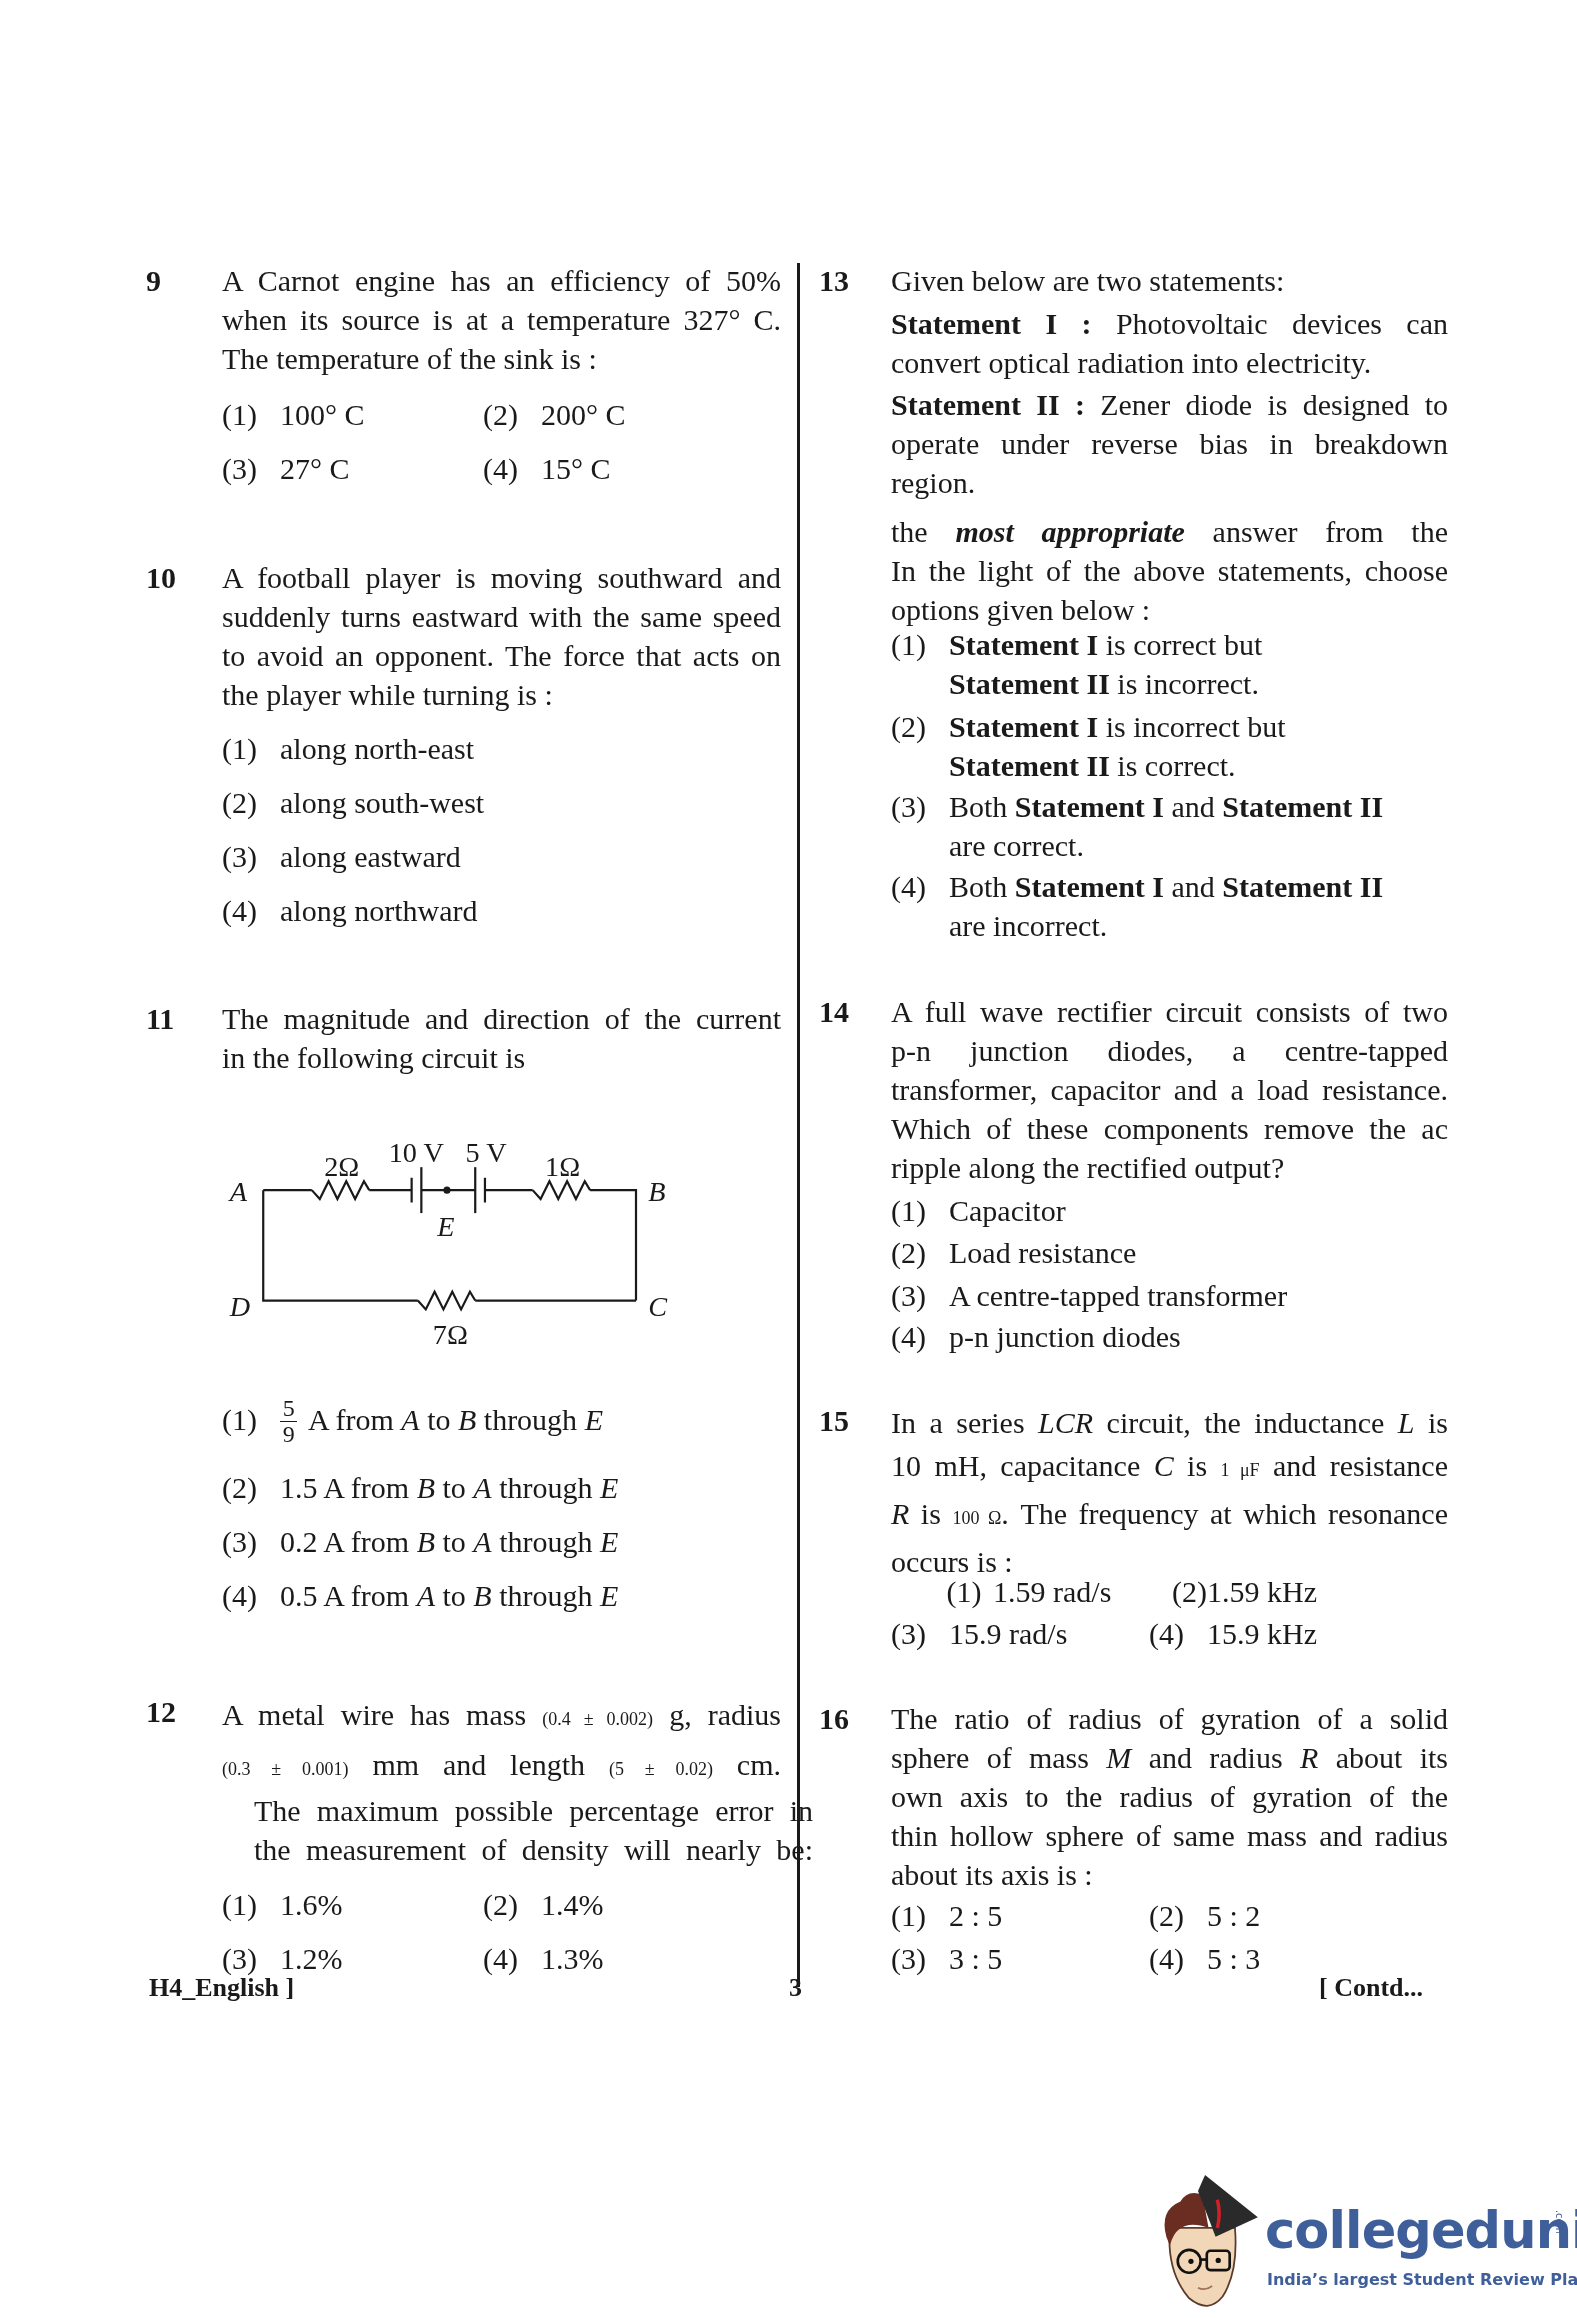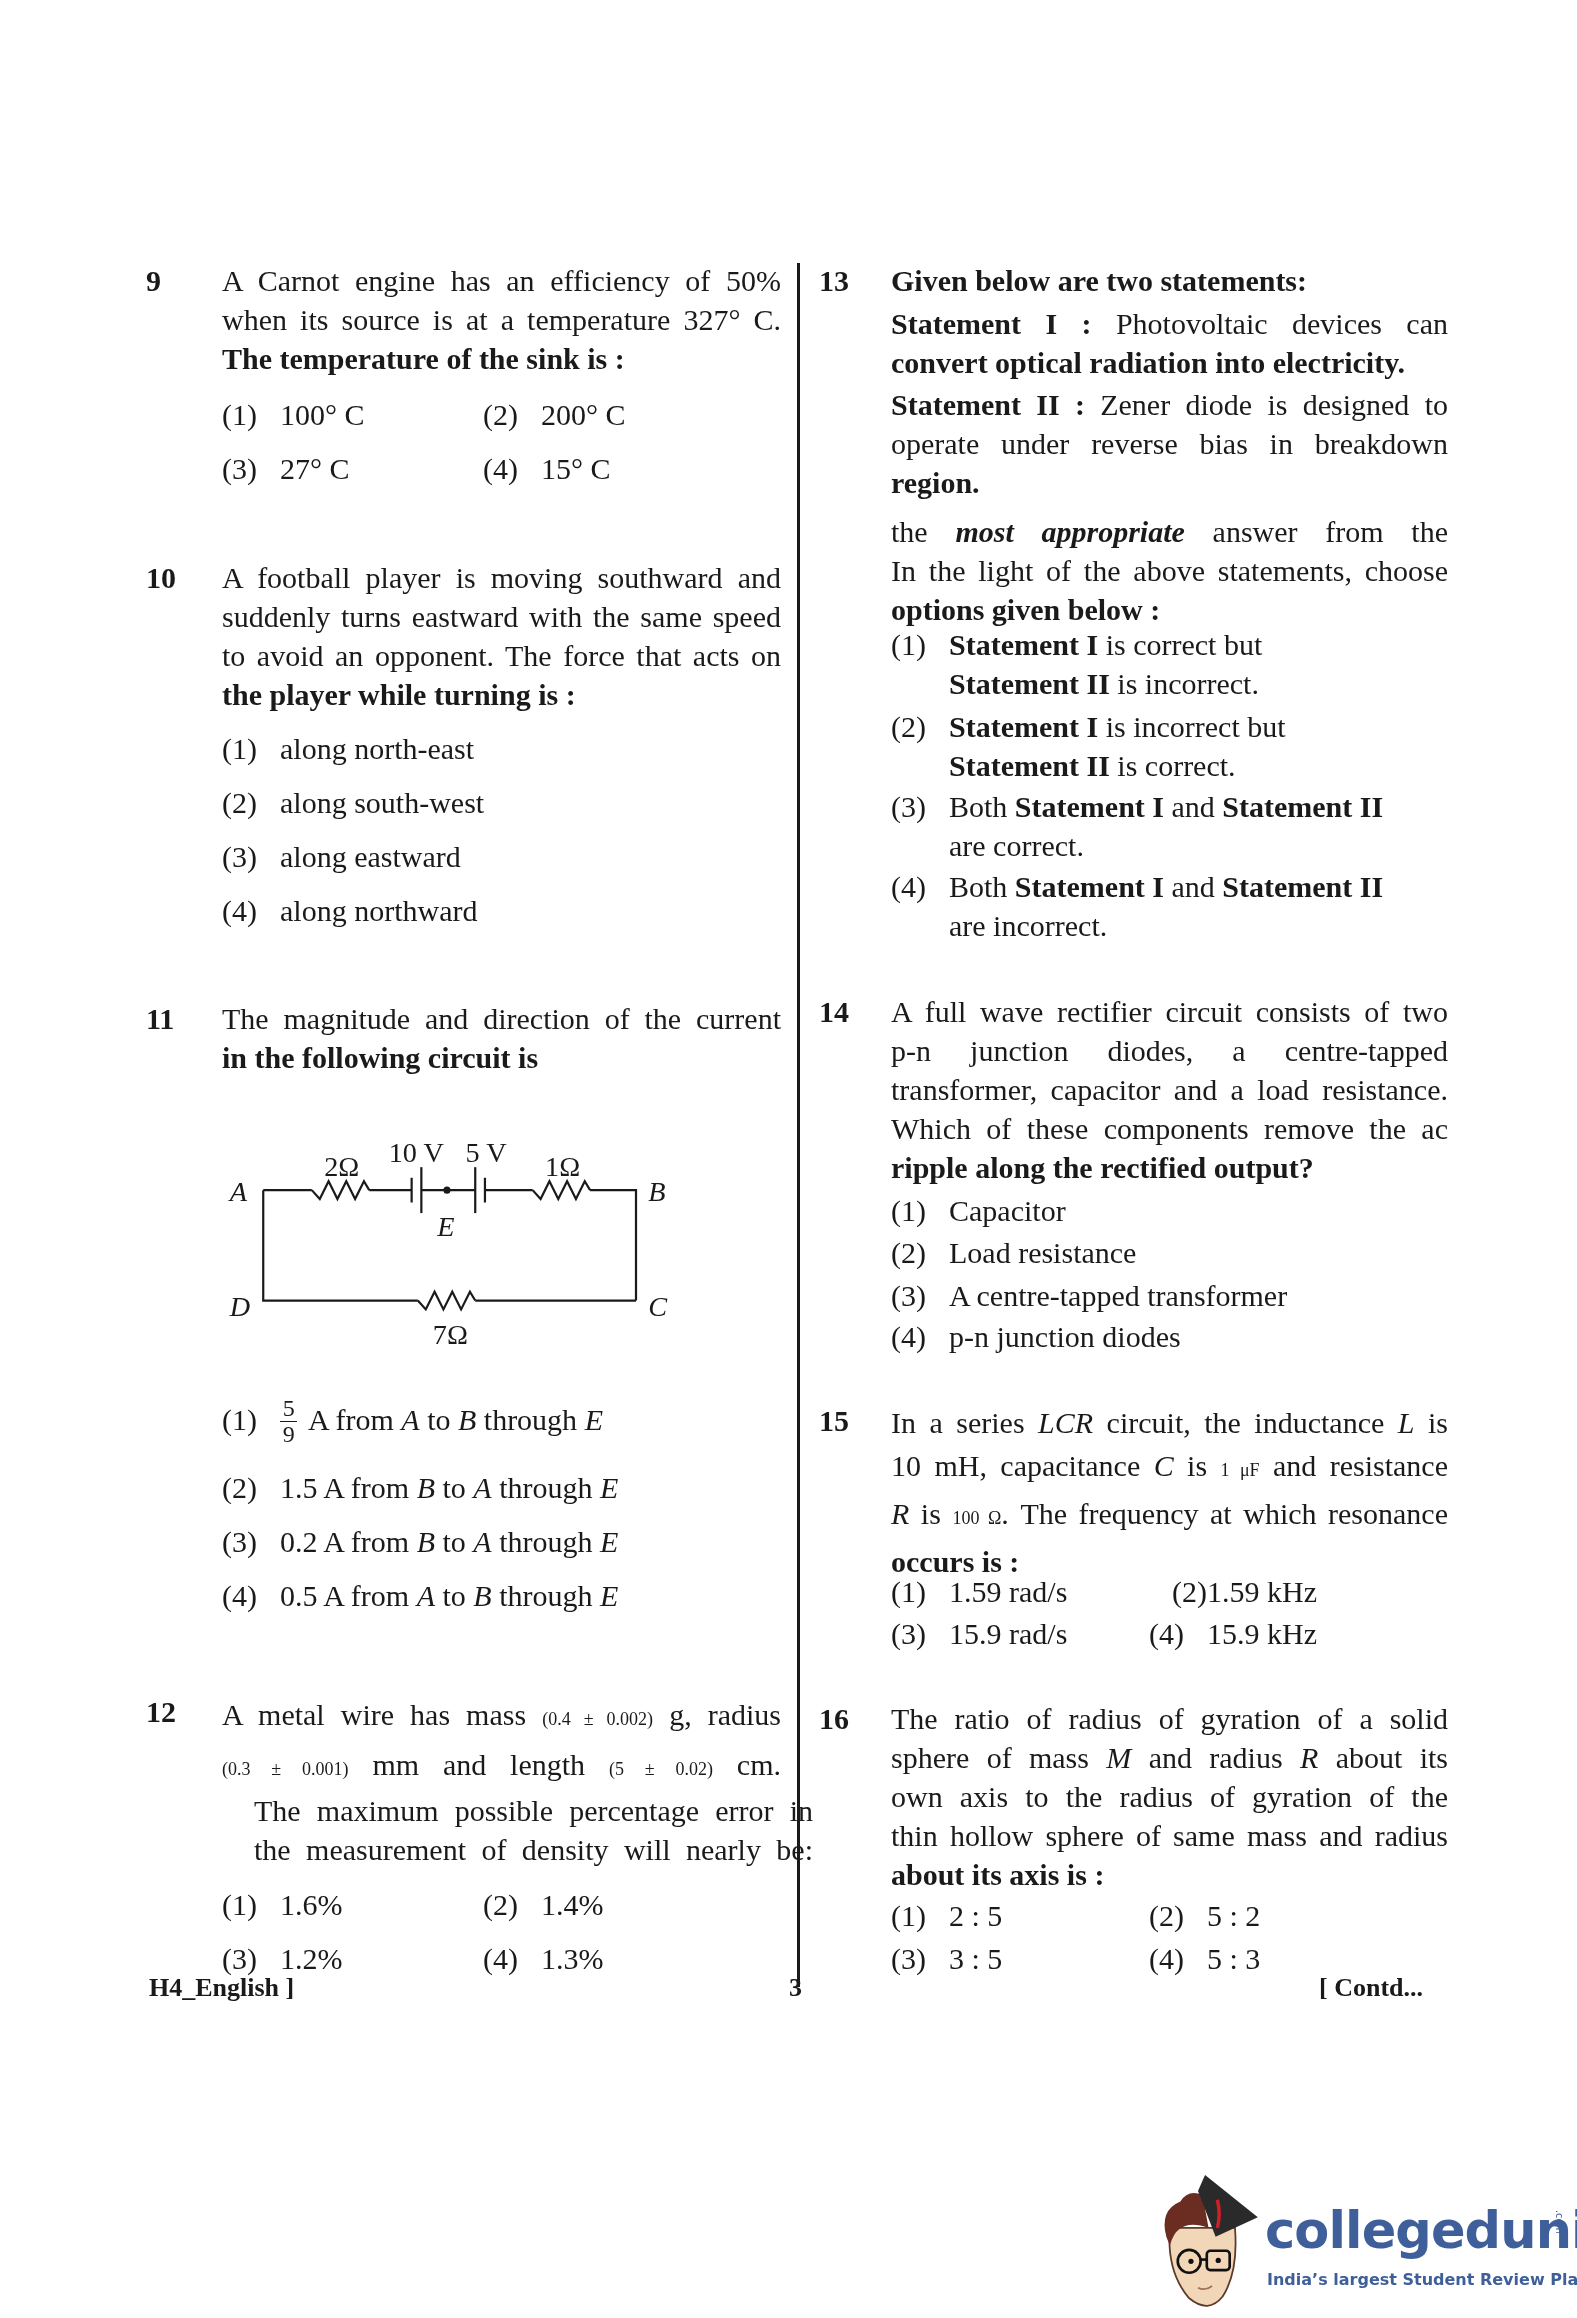--- a/index.html
+++ b/index.html
@@ -1,21 +1,21 @@
 <!DOCTYPE html>
 <html style="font-size:14px"><head>
 <meta charset="utf-8">
 <style>
   html, body { margin:0; padding:0; background:#ffffff; }
   body { width:1578px; height:2319px; position:relative; overflow:hidden;
          font-family:"Liberation Serif", serif; color:#1a1a1a; }
   .page { position:absolute; left:0; top:0; width:1578px; height:2319px; }
   .qnum { position:absolute; font-weight:bold; font-size:30px; line-height:39px; }
   .qtext { position:absolute; font-size:30px; line-height:39px; text-align:justify; text-align-last:left; }
-  .line { display:block; white-space:nowrap;font-weight:bold; }
+  .line { display:block; white-space:nowrap; }
   .jline { display:block; text-align:justify; text-align-last:justify; white-space:normal; }
   .opt { position:absolute; font-size:30px; line-height:39px; white-space:nowrap; }
   .opt .n { display:inline-block; width:58px; }
   .b { font-weight:bold; }
   .i { font-style:italic; }
   .bi { font-weight:bold; font-style:italic; }
   .small { font-size:18px; }
   .divider { position:absolute; left:797px; top:263px; width:2.7px; height:1724px; background:#1a1a1a; }
   .footer { position:absolute; top:1968px; font-size:26px; font-weight:bold; line-height:39px; }
   .frac { display:inline-flex; flex-direction:column; align-items:center; vertical-align:middle;
@@ -182,21 +182,21 @@
   <div class="opt" style="left:891px;top:1276px;"><span class="n">(3)</span><span>A centre-tapped transformer</span></div>
   <div class="opt" style="left:891px;top:1317px;"><span class="n">(4)</span><span>p-n junction diodes</span></div>
 
   <div class="qnum" style="left:819px;top:1401px;">15</div>
   <div class="qtext" style="left:891px;top:1401px;width:557px;line-height:43px;">
     <span class="jline"><span>In a series </span><span class="i">LCR</span><span> circuit, the inductance </span><span class="i">L</span><span> is</span></span>
     <span class="jline"><span>10 mH, capacitance </span><span class="i">C</span><span> is </span><span class="small">1 μF</span><span> and resistance</span></span>
     <span class="jline"><span class="i">R</span><span> is </span><span class="small">100 Ω</span><span>. The frequency at which resonance</span></span>
     <span class="line">occurs is :</span>
   </div>
-  <div class="opt" style="left:891px;top:1572px;"><span class="n">(1)</span><span>1.59 rad/s</span></div>
+  <div class="opt" style="left:935px;top:1572px;text-align:center;"><span class="n">(1)</span><span>1.59 rad/s</span></div>
   <div class="opt" style="left:1149px;top:1572px;text-align:right;"><span class="n">(2)</span><span>1.59 kHz</span></div>
   <div class="opt" style="left:891px;top:1614px;"><span class="n">(3)</span><span>15.9 rad/s</span></div>
   <div class="opt" style="left:1149px;top:1614px;"><span class="n">(4)</span><span>15.9 kHz</span></div>
 
   <div class="qnum" style="left:819px;top:1699px;">16</div>
   <div class="qtext" style="left:891px;top:1699px;width:557px;">
     <span class="jline">The ratio of radius of gyration of a solid</span>
     <span class="jline"><span>sphere of mass </span><span class="i">M</span><span> and radius </span><span class="i">R</span><span> about its</span></span>
     <span class="jline">own axis to the radius of gyration of the</span>
     <span class="jline">thin hollow sphere of same mass and radius</span>

